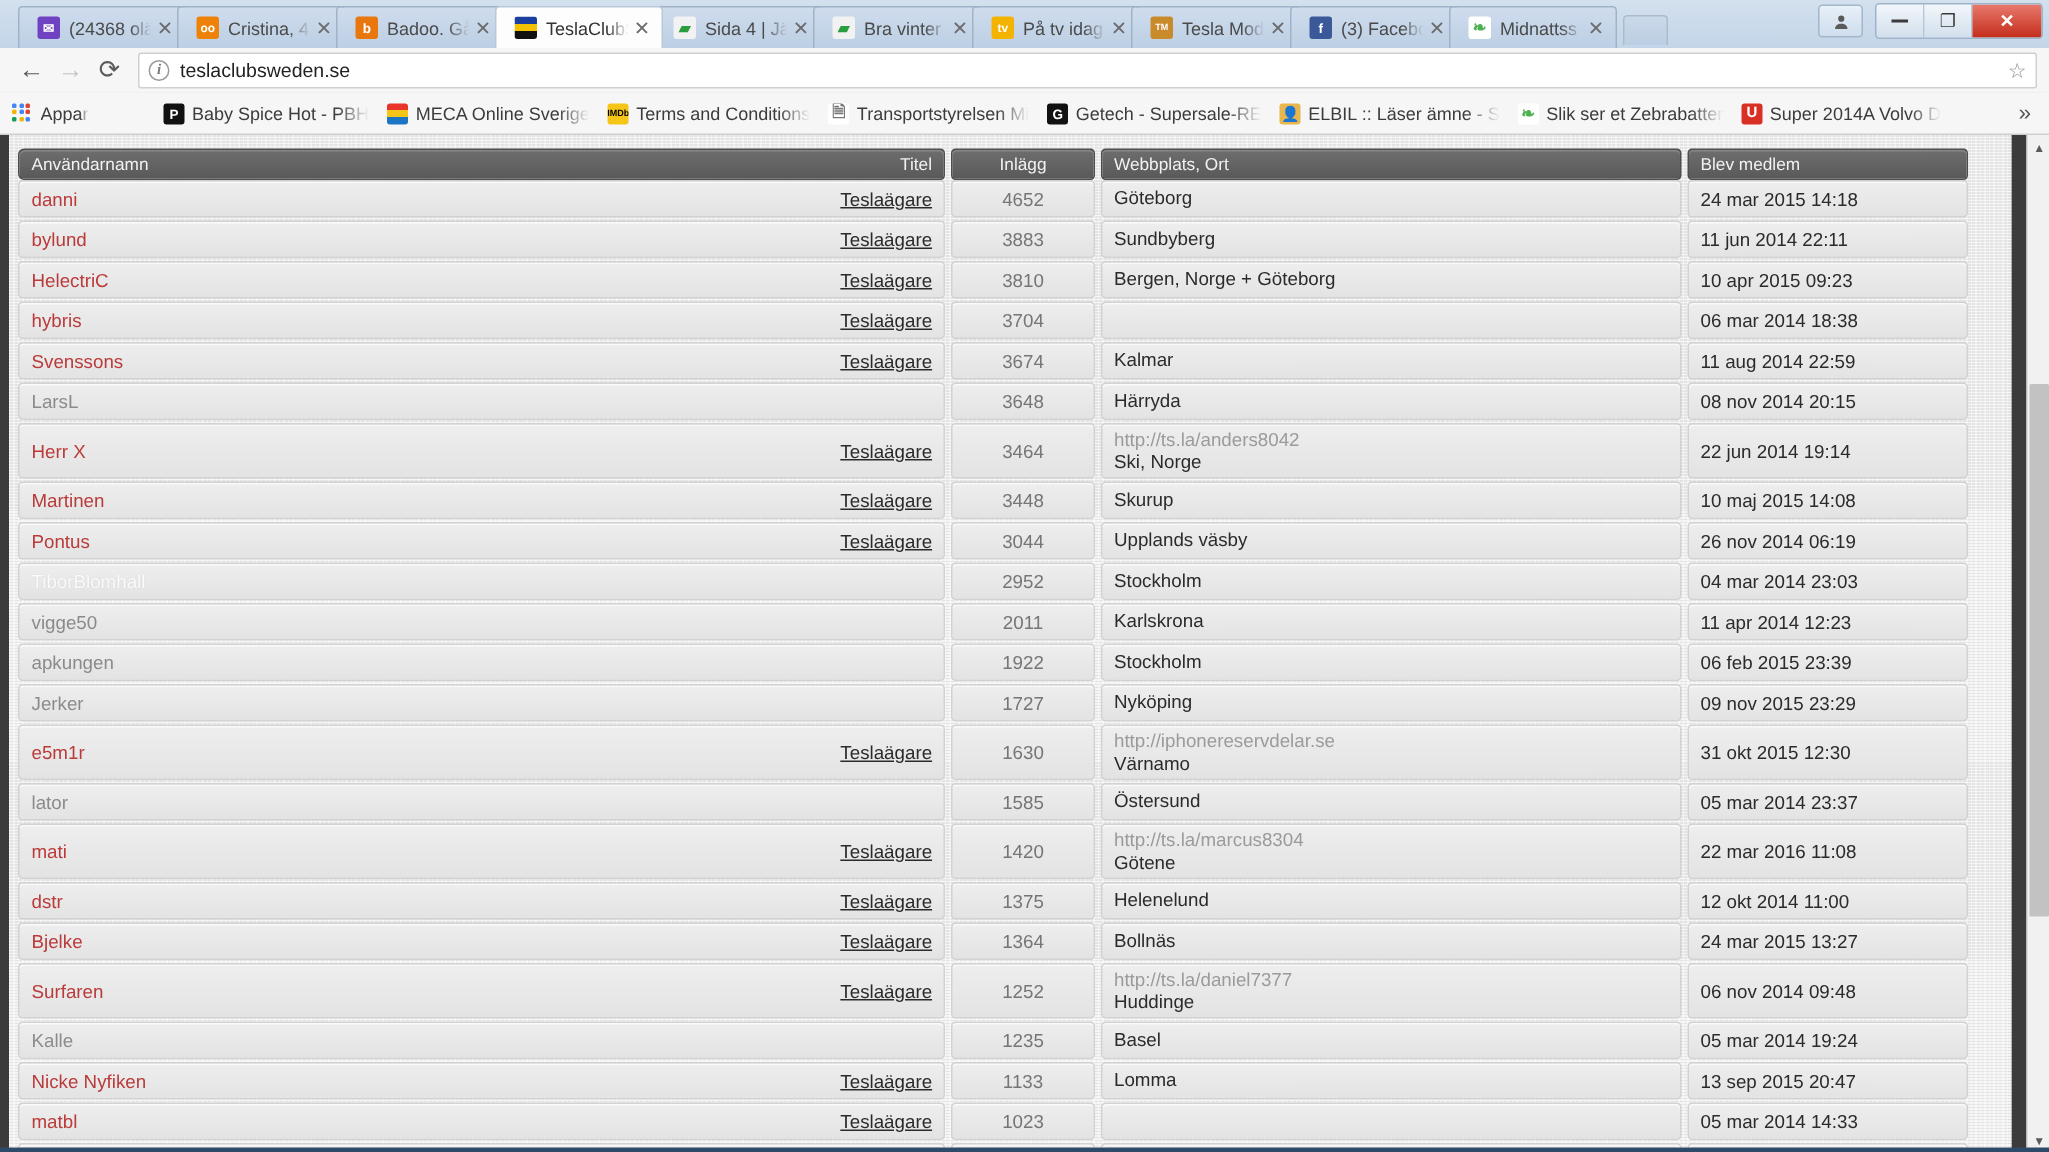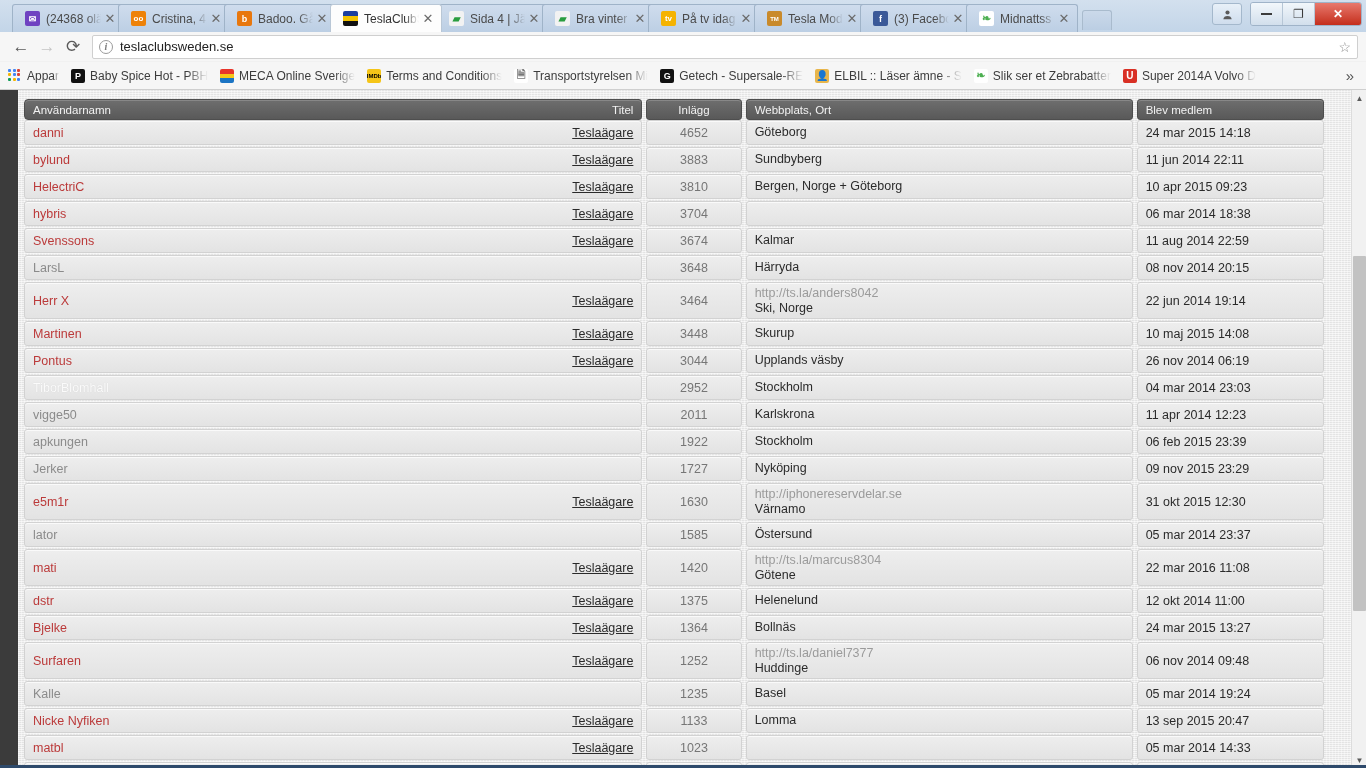--- a/index.html
+++ b/index.html
@@ -109,21 +109,21 @@
     margin-right: 7px; font-family: "Liberation Serif", serif;
   }
   .omnibox .url-host { color: #222; }
   .omnibox .url-rest { color: #8c8c8c; }
   .omnibox .star { margin-left: auto; font-size: 14px; color: #8e8e8e; }
 
   .bookmarks {
     height: 28px; background: #f6f6f6;
     display: flex; align-items: center; padding: 0 8px;
     border-bottom: 1px solid #cfcfcf;
-    font-size: 12px; color: #3c3c3c; overflow: hidden;
+    font-size: 12px; color: #3c3c3c; overflow: hidden; gap: 38px;
   }
   .bm {
     display: flex; align-items: center; margin-right: 12px;
     white-space: nowrap; max-width: 150px; flex: 0 0 auto;
   }
   .bm .bmlabel {
     overflow: hidden;
     -webkit-mask-image: linear-gradient(to right, #000 82%, transparent 100%);
     mask-image: linear-gradient(to right, #000 82%, transparent 100%);
   }
@@ -147,21 +147,21 @@
     width: 1366px; height: 678px;
     background: #3b3b3b;
     overflow: hidden;
   }
   .page-bg {
     position: absolute; inset: 0 15px 0 0;
     background:
       linear-gradient(90deg, #3b3b3b 0px, #3b3b3b 18px, #e3e3e3 18px, #e3e3e3 calc(100% - 18px), #3b3b3b calc(100% - 18px));
   }
   .content {
-    position: absolute; top: 0; left: 18px;
+    position: absolute; top: 0; left: 6px;
     width: 1335px; height: 678px;
     background: #e9e9e9;
     background-image:
       repeating-linear-gradient(0deg, rgba(255,255,255,0.55) 0 1px, rgba(0,0,0,0.012) 1px 2px),
       repeating-linear-gradient(90deg, rgba(255,255,255,0.35) 0 1px, rgba(0,0,0,0.01) 1px 3px);
     padding: 9px 9px 0 6px;
   }
 
   table.memberlist { width: 1300px; border-collapse: separate; border-spacing: 0; }
   table.memberlist col.c-user { width: 625px; }

